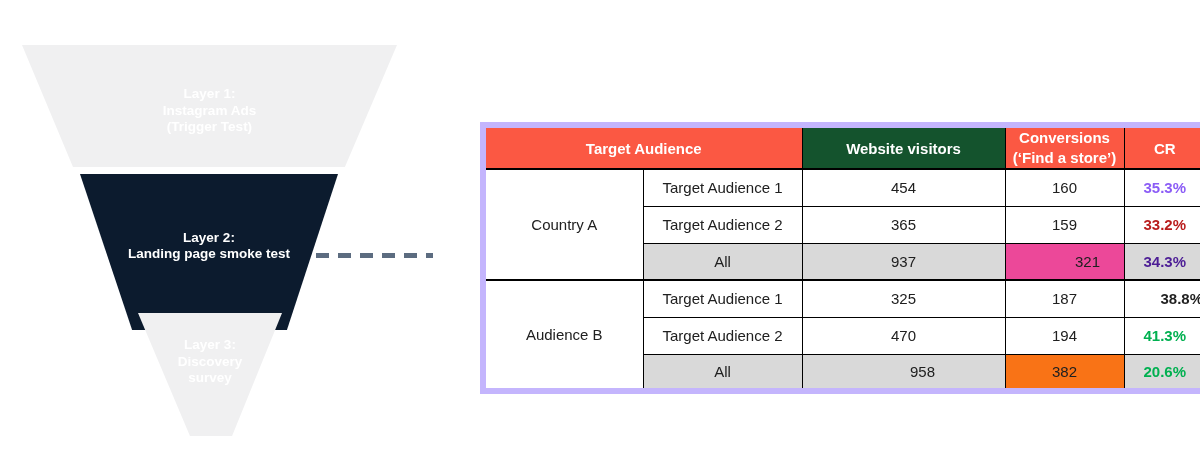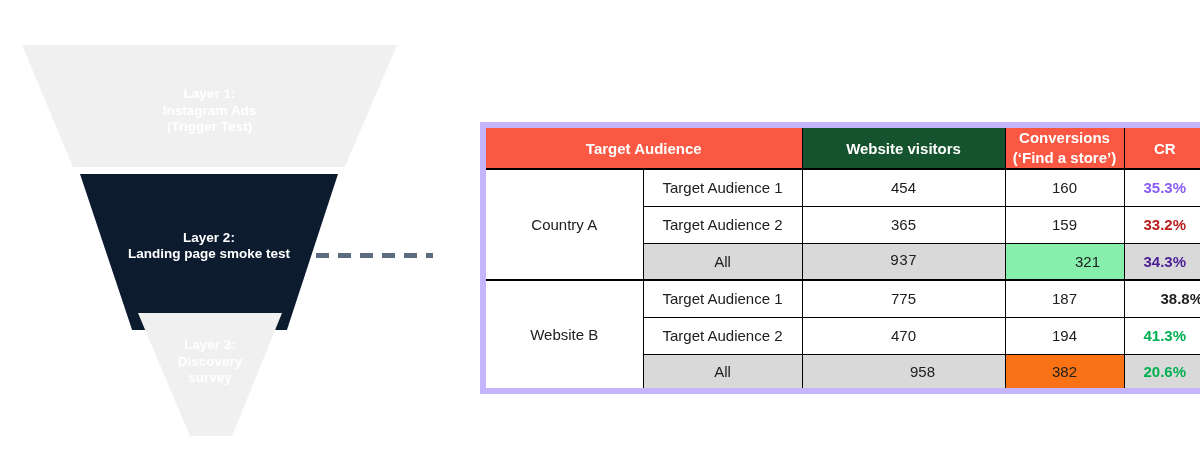--- a/index.html
+++ b/index.html
@@ -143,29 +143,29 @@
         <td class="cr-cell" style="color: #8b5cf6;">35.3%</td>
       </tr>
       <tr>
         <td>Target Audience 2</td>
         <td>365</td>
         <td>159</td>
         <td class="cr-cell" style="color: #b91c1c;">33.2%</td>
       </tr>
       <tr>
         <td style="background: rgb(217, 217, 217);">All</td>
-        <td style="background: rgb(217, 217, 217); font-family: Liberation Mono, monospace;">937</td>
-        <td style="background: #86efac; padding-left: 48px;">321</td>
+        <td style="background: rgb(217, 217, 217);">937</td>
+        <td style="background: #ec4899; padding-left: 48px;">321</td>
         <td class="cr-cell" style="color: #4c1d95; background: rgb(217, 217, 217);">34.3%</td>
       </tr>
 
       <tr class="group-start">
-        <td rowspan="3">Website B</td>
+        <td rowspan="3">Audience B</td>
         <td>Target Audience 1</td>
-        <td>775</td>
+        <td>325</td>
         <td>187</td>
         <td class="cr-cell" style="color: rgb(31, 31, 31); text-align: right;">38.8%</td>
       </tr>
       <tr>
         <td>Target Audience 2</td>
         <td>470</td>
         <td>194</td>
         <td class="cr-cell" style="color: rgb(0, 176, 80);">41.3%</td>
       </tr>
       <tr>

